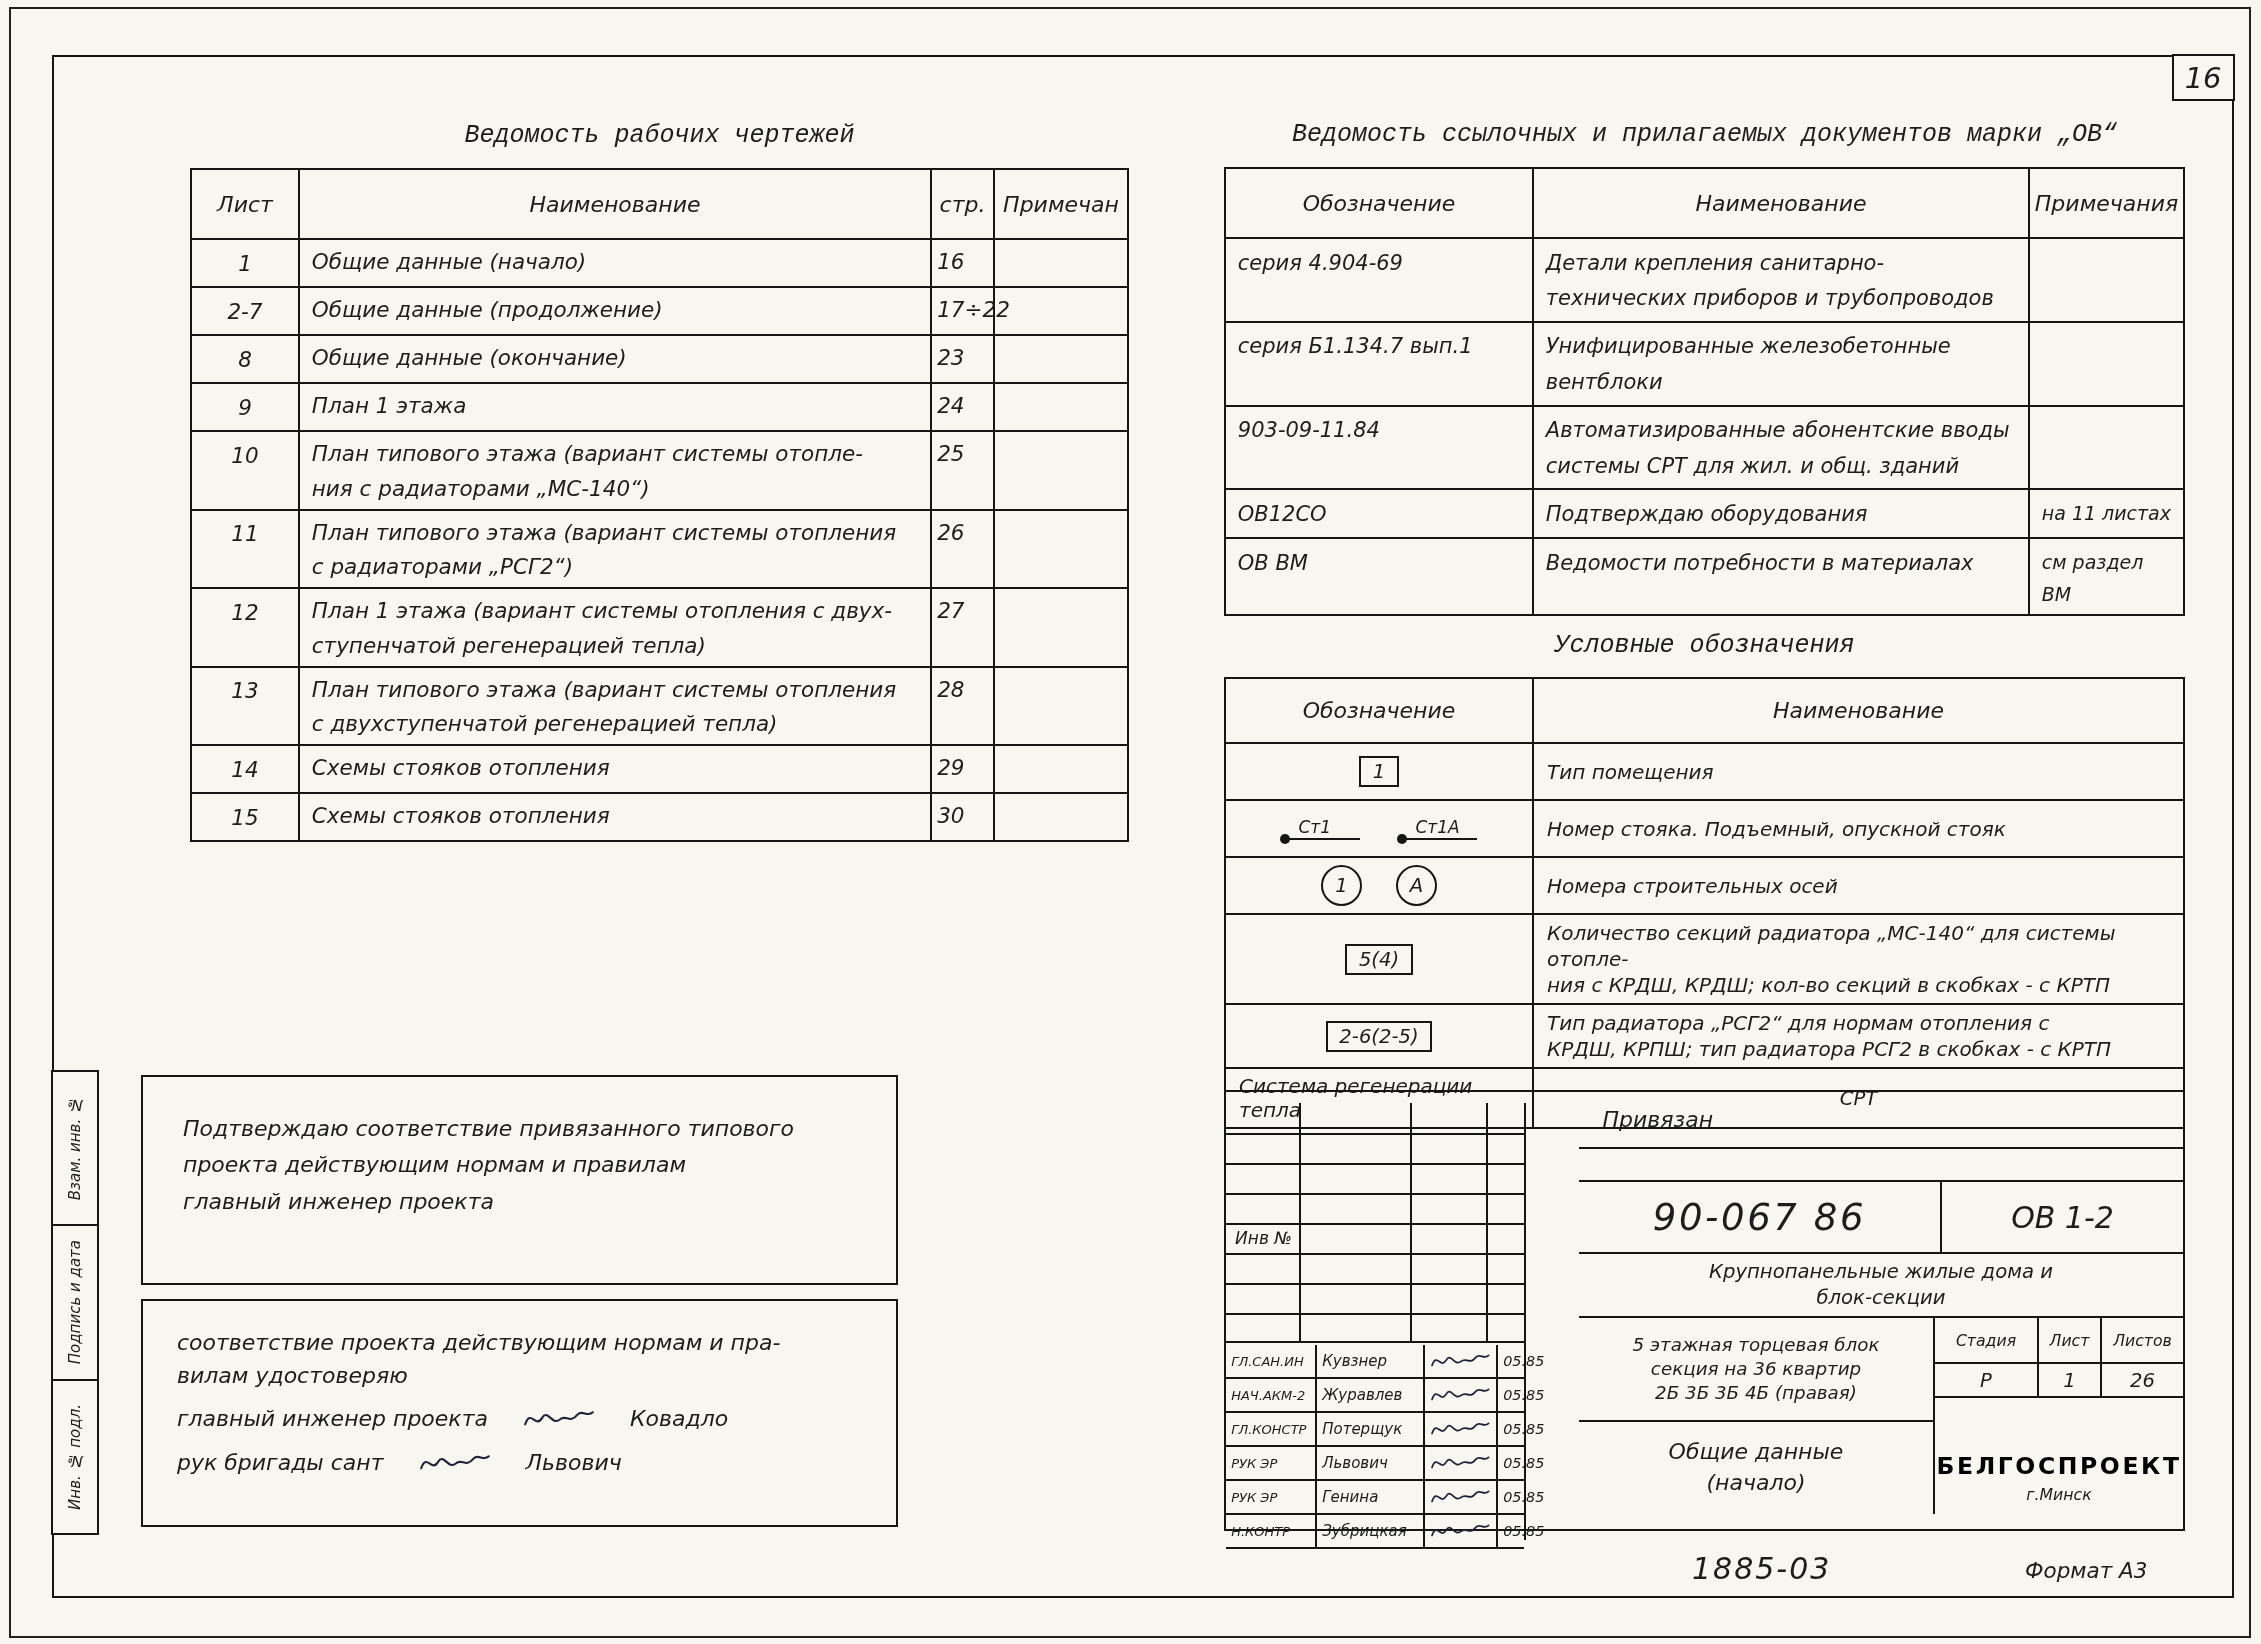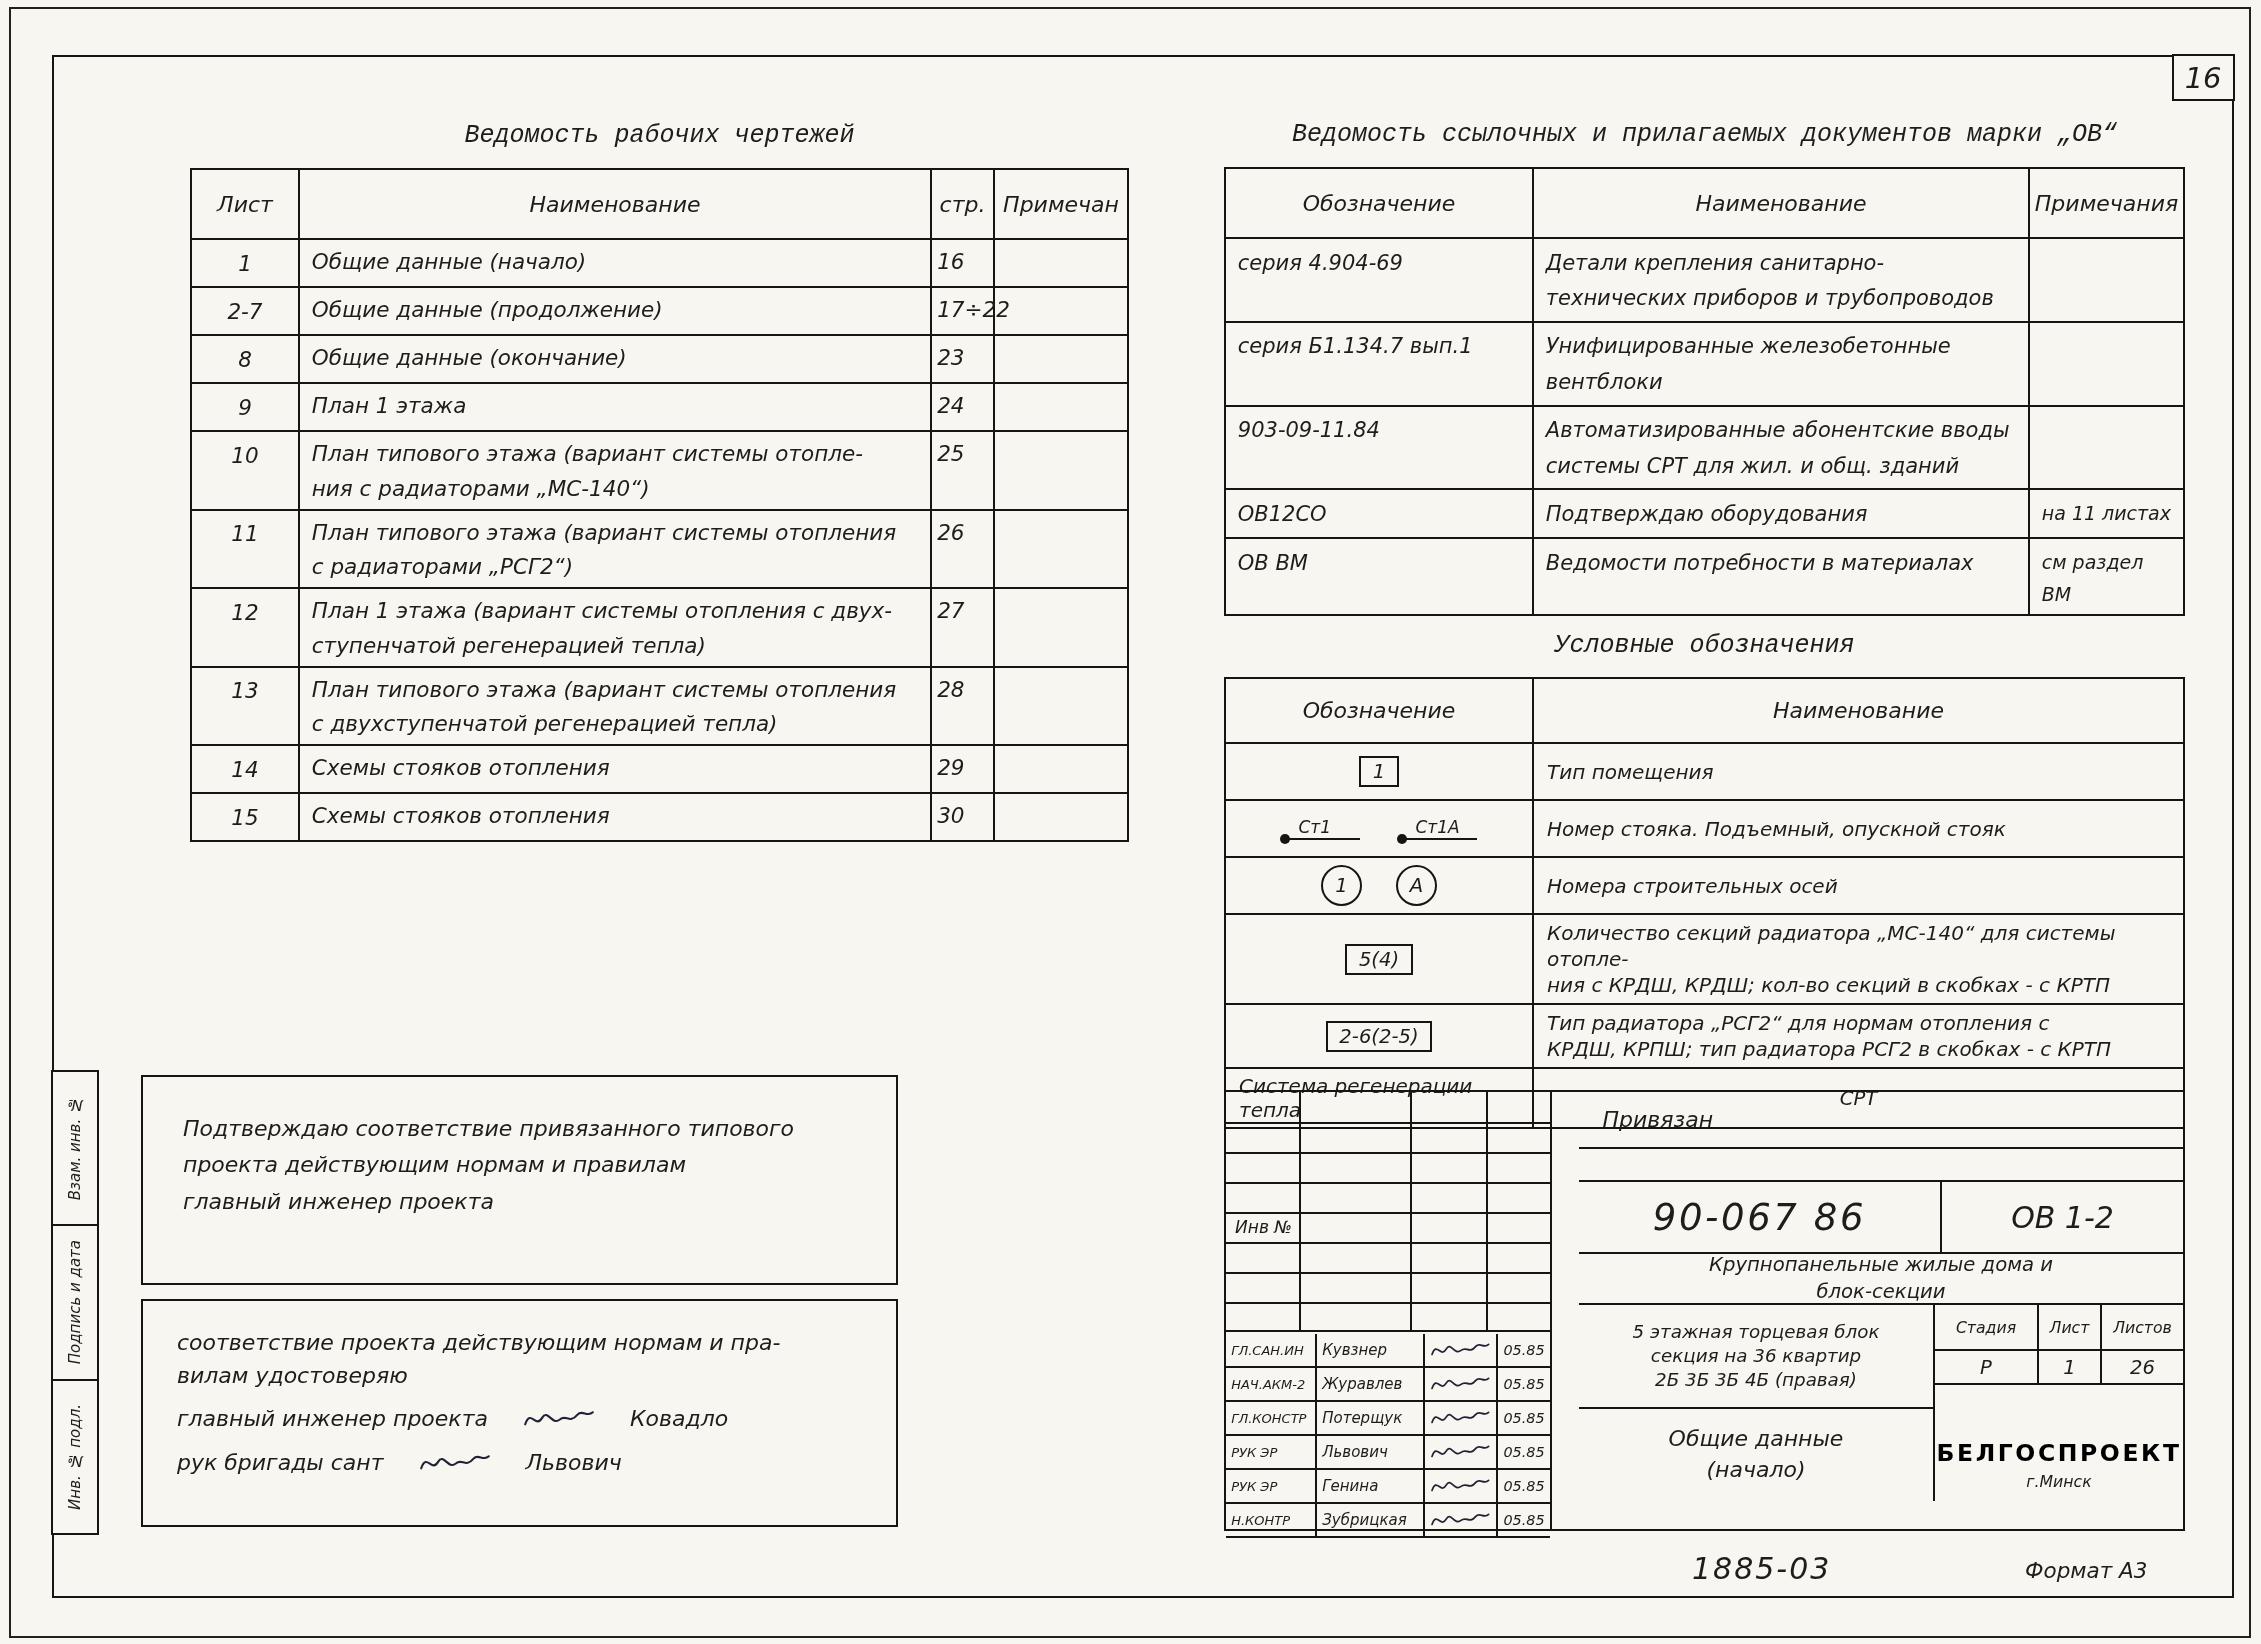--- a/index.html
+++ b/index.html
@@ -81,39 +81,39 @@
   .sig-big{width:98px;height:27.4px;}
 
   
   .strips{position:absolute;left:-2.6px;top:1013px;width:48px;height:465px;display:flex;flex-direction:column;}
   .strip{flex:1;border:2px solid #151513;box-sizing:border-box;display:flex;align-items:center;justify-content:center;background:#f7f6f1;}
   .strip + .strip{border-top:none;}
   .strip span{writing-mode:vertical-rl;transform:rotate(180deg);font-size:15px;white-space:nowrap;}
 
   
   .tb{position:absolute;left:1170px;top:1033px;width:961px;height:441px;border:2.6px solid #151513;box-sizing:border-box;}
-  .tb-left{position:absolute;left:0;top:0;width:326px;height:100%;border-right:2.6px solid #151513;box-sizing:border-box;}
+  .tb-left{position:absolute;left:0;top:11px;width:300px;height:100%;border-right:2.6px solid #151513;box-sizing:border-box;}
   .rev{position:absolute;left:0;top:0;width:100%;height:240px;border-bottom:2px solid #151513;box-sizing:border-box;}
   .rev .hline{position:absolute;left:0;right:0;height:2px;background:#151513;}
   .rev .vline{position:absolute;top:0;bottom:0;width:2px;background:#151513;}
   .inv-label{position:absolute;left:9.1px;top:125px;font-size:17px;}
   .sigs{position:absolute;left:0;top:242px;right:0;bottom:0;}
   .sigs .row{grid-template-columns:91px 108px 73px 1fr;height:32px;align-items:center;}
   .sigs .c{height:100%;display:flex;align-items:center;padding:0 5.2px;box-sizing:border-box;}
   .sigs .role{font-size:13px;text-transform:uppercase;}
   .sigs .nm{font-size:15px;}
   .sigs .dt{font-size:14.4px;justify-content:center;}
   .tb-right{position:absolute;left:353px;top:0;right:0;height:100%;}
   .tb-rowA{height:57px;border-bottom:2px solid #151513;display:flex;align-items:center;
     padding-left:23.5px;font-size:22px;box-sizing:border-box;}
   .tb-rowB{height:33px;border-bottom:2px solid #151513;box-sizing:border-box;}
   .tb-rowC{height:72px;border-bottom:2px solid #151513;display:grid;grid-template-columns:1fr 243px;box-sizing:border-box;}
   .docnum{font-size:37px;letter-spacing:2.6px;display:flex;align-items:center;justify-content:center;}
   .docmark{border-left:2px solid #151513;font-size:30px;display:flex;align-items:center;justify-content:center;}
-  .tb-rowD{height:51px;border-bottom:2px solid #151513;font-size:19.6px;line-height:1.35;box-sizing:border-box;
+  .tb-rowD{height:64px;border-bottom:2px solid #151513;font-size:19.6px;line-height:1.35;box-sizing:border-box;
     display:flex;align-items:center;justify-content:center;text-align:center;}
   .tb-bottom{display:grid;grid-template-columns:1fr 248px;height:196px;}
   .tb-obj{border-right:2px solid #151513;display:flex;flex-direction:column;box-sizing:border-box;}
   .obj-name{flex:1.1;border-bottom:2px solid #151513;font-size:18.3px;line-height:1.3;
     display:flex;align-items:center;justify-content:center;text-align:center;}
   .sheet-title{flex:1;font-size:22px;line-height:1.4;display:flex;align-items:center;justify-content:center;text-align:center;}
   .tb-stage{display:flex;flex-direction:column;}
   .stage-head,.stage-vals{display:grid;grid-template-columns:104px 63px 1fr;}
   .stage-head{height:46px;border-bottom:2px solid #151513;box-sizing:border-box;}
   .stage-vals{height:34px;border-bottom:2px solid #151513;box-sizing:border-box;}

